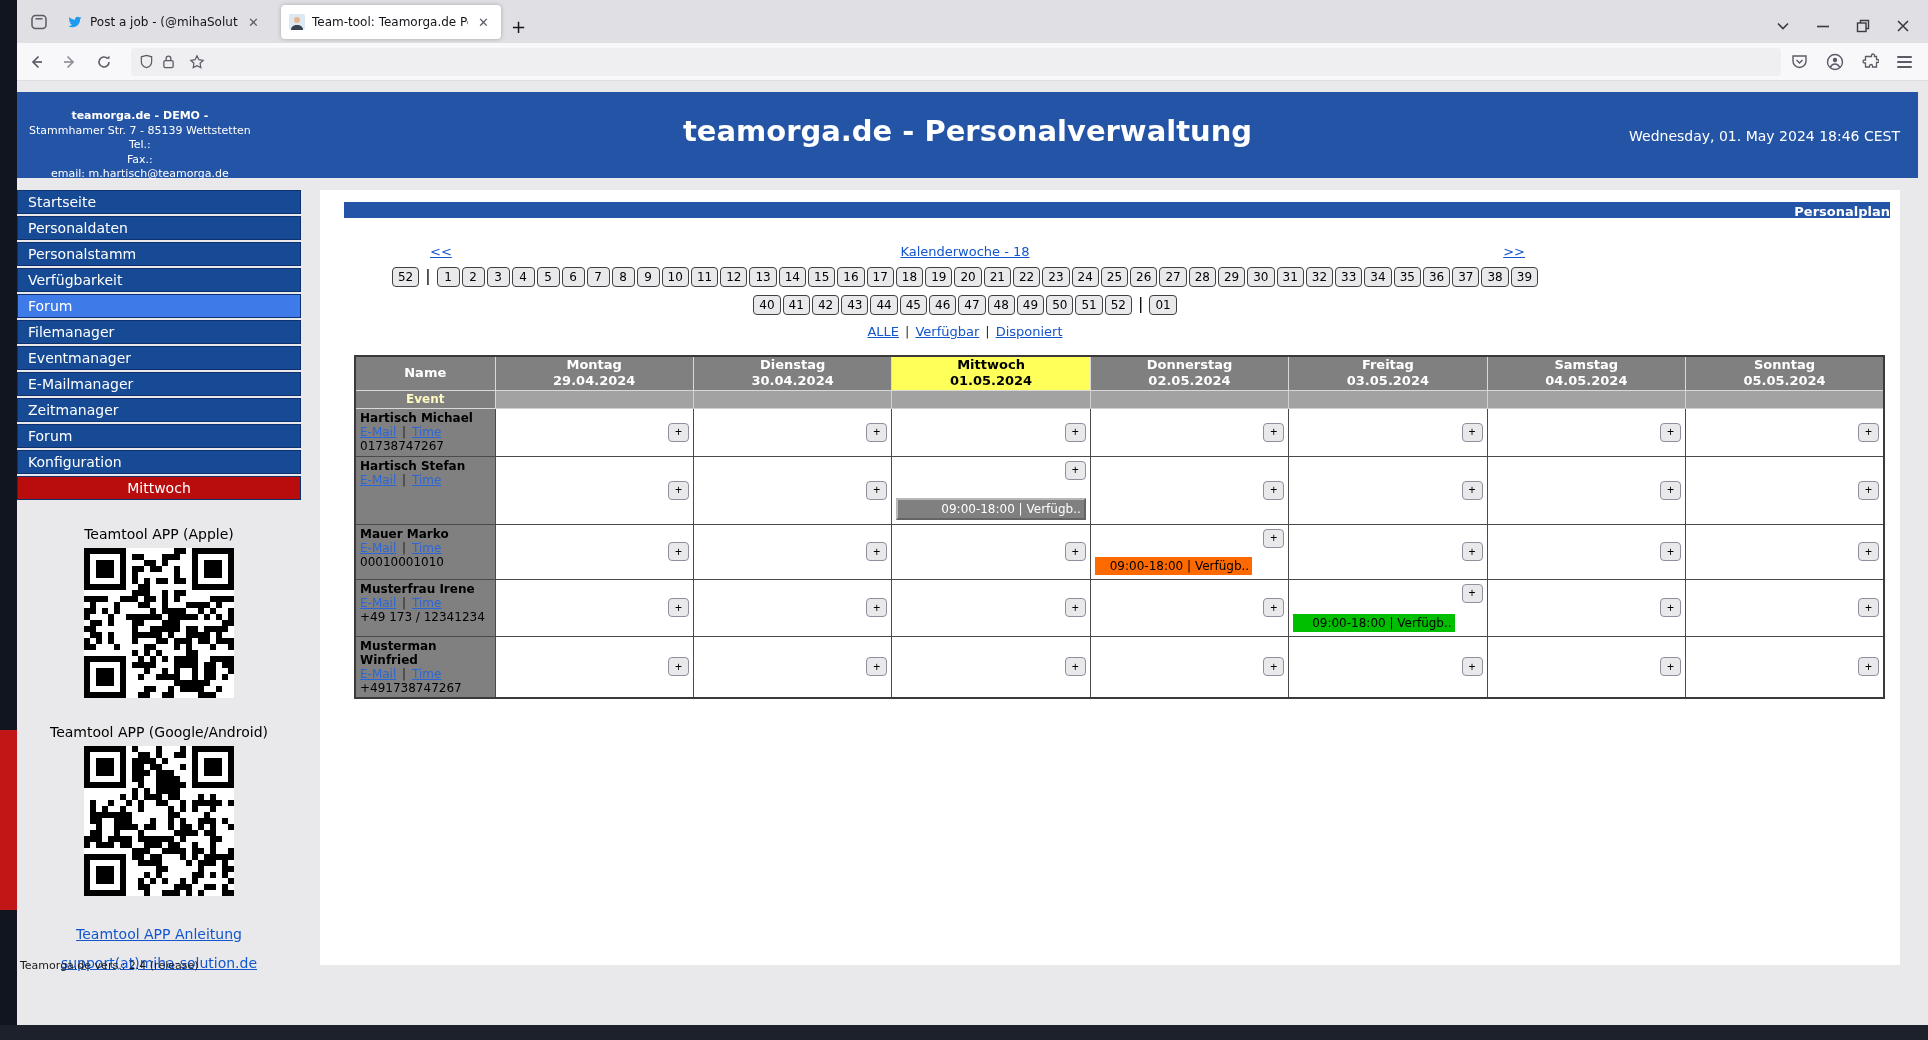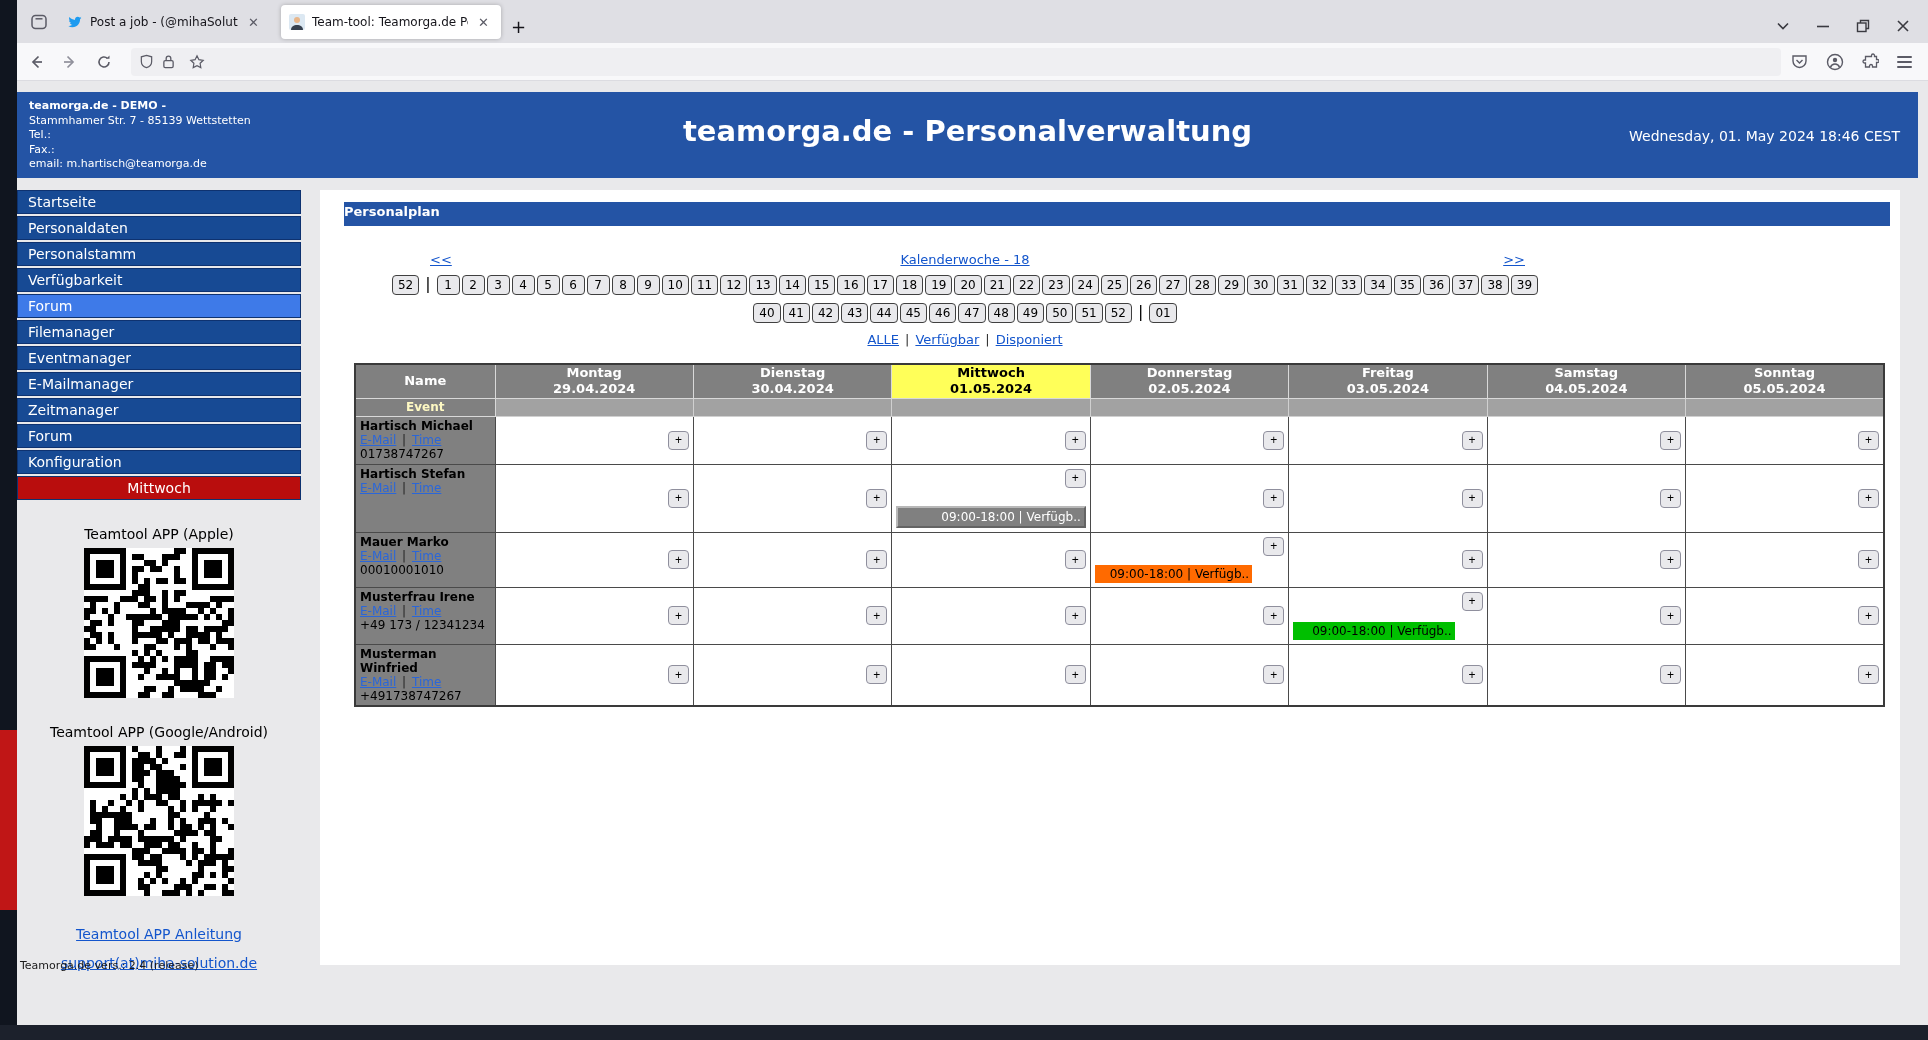--- a/index.html
+++ b/index.html
@@ -33,38 +33,38 @@
   .url-text .domain { color:#1b1b1f; }
   .star-btn { margin-left:6px; color:#5b5b66; display:flex; }
   .toolbar-icons { display:flex; align-items:center; gap:18px; padding-right:16px; color:#5b5b66; }
   .hamburger { display:flex; flex-direction:column; gap:3px; }
   .hamburger span { width:15px; height:2px; background:#5b5b66; border-radius:1px; }
 
   
   .page { position:absolute; left:17px; top:81px; right:0; bottom:15px; background:#e9e9eb; z-index:1; }
 
   .site-header { position:absolute; left:0; top:11px; width:1901px; height:86px; background:#2454a5; color:#fff; }
-  .company-info { position:absolute; left:12px; top:7px; font-size:11px; line-height:1.32; }
+  .company-info { position:absolute; left:12px; top:17px; font-size:11px; line-height:1.32;text-align:center; }
   .company-info div:first-child { font-weight:bold; }
   .site-title { position:absolute; left:0; right:0; top:22px; text-align:center; font-size:29px; font-weight:bold; }
   .site-datetime { position:absolute; right:18px; top:36px; font-size:14px; }
 
   .sidebar { position:absolute; left:0; top:109px; width:284px; }
   .menu-item { height:24px; line-height:22px; padding-left:10px; background:#174a94; color:#fff; font-size:14px; border:1px solid #0e3270; margin-bottom:2px; cursor:pointer; }
   .menu-item.active { background:#3e7ae8; }
   .menu-item.logout { background:#b90d0d; text-align:center; padding-left:0; font-size:14px; }
 
   .qr-block { text-align:center; }
   .qr-label { font-size:14px; color:#000; margin-bottom:6px; }
   .qr-svg { background:#fff; display:inline-block; }
   .side-link { display:block; text-align:center; font-size:14px; color:#1355cc; text-decoration:underline; cursor:pointer; }
   .version-text { position:absolute; left:3px; top:878px; font-size:11px; color:#1a1a1a; }
 
   .main-panel { position:absolute; left:303px; top:109px; width:1580px; height:775px; background:#fff; }
-  .plan-bar { margin:12px 10px 0 24px; height:24px; background:#2454a5; color:#fff; font-size:13px; font-weight:bold; text-align:left; line-height:20px; }
+  .plan-bar { margin:12px 10px 0 24px; height:16px; background:#2454a5; color:#fff; font-size:13px; font-weight:bold; text-align:right; line-height:20px; }
 
   .weeknav { position:relative; width:1240px; margin:26px 0 0 25px; text-align:center; font-size:13px; }
   .weeknav a { color:#1355cc; text-decoration:underline; cursor:pointer; }
   .wn-prev { position:absolute; left:85px; top:0; }
   .wn-next { position:absolute; right:60px; top:0; }
   .week-row { width:1240px; margin:7px 0 0 25px; text-align:center; }
   .week-btn { display:inline-block; font-size:12px; font-family:"DejaVu Sans",sans-serif; color:#000; background:#e9e9ec; border:1px solid #404040; border-radius:4px; padding:2px 5px; min-width:23px; margin:0 1px; text-align:center; cursor:pointer; }
   .week-sep { display:inline-block; margin:0 5px; color:#000; }
   .filter-row { width:1240px; margin:9px 0 0 25px; text-align:center; font-size:13px; }
   .filter-row a { color:#1355cc; text-decoration:underline; cursor:pointer; }

